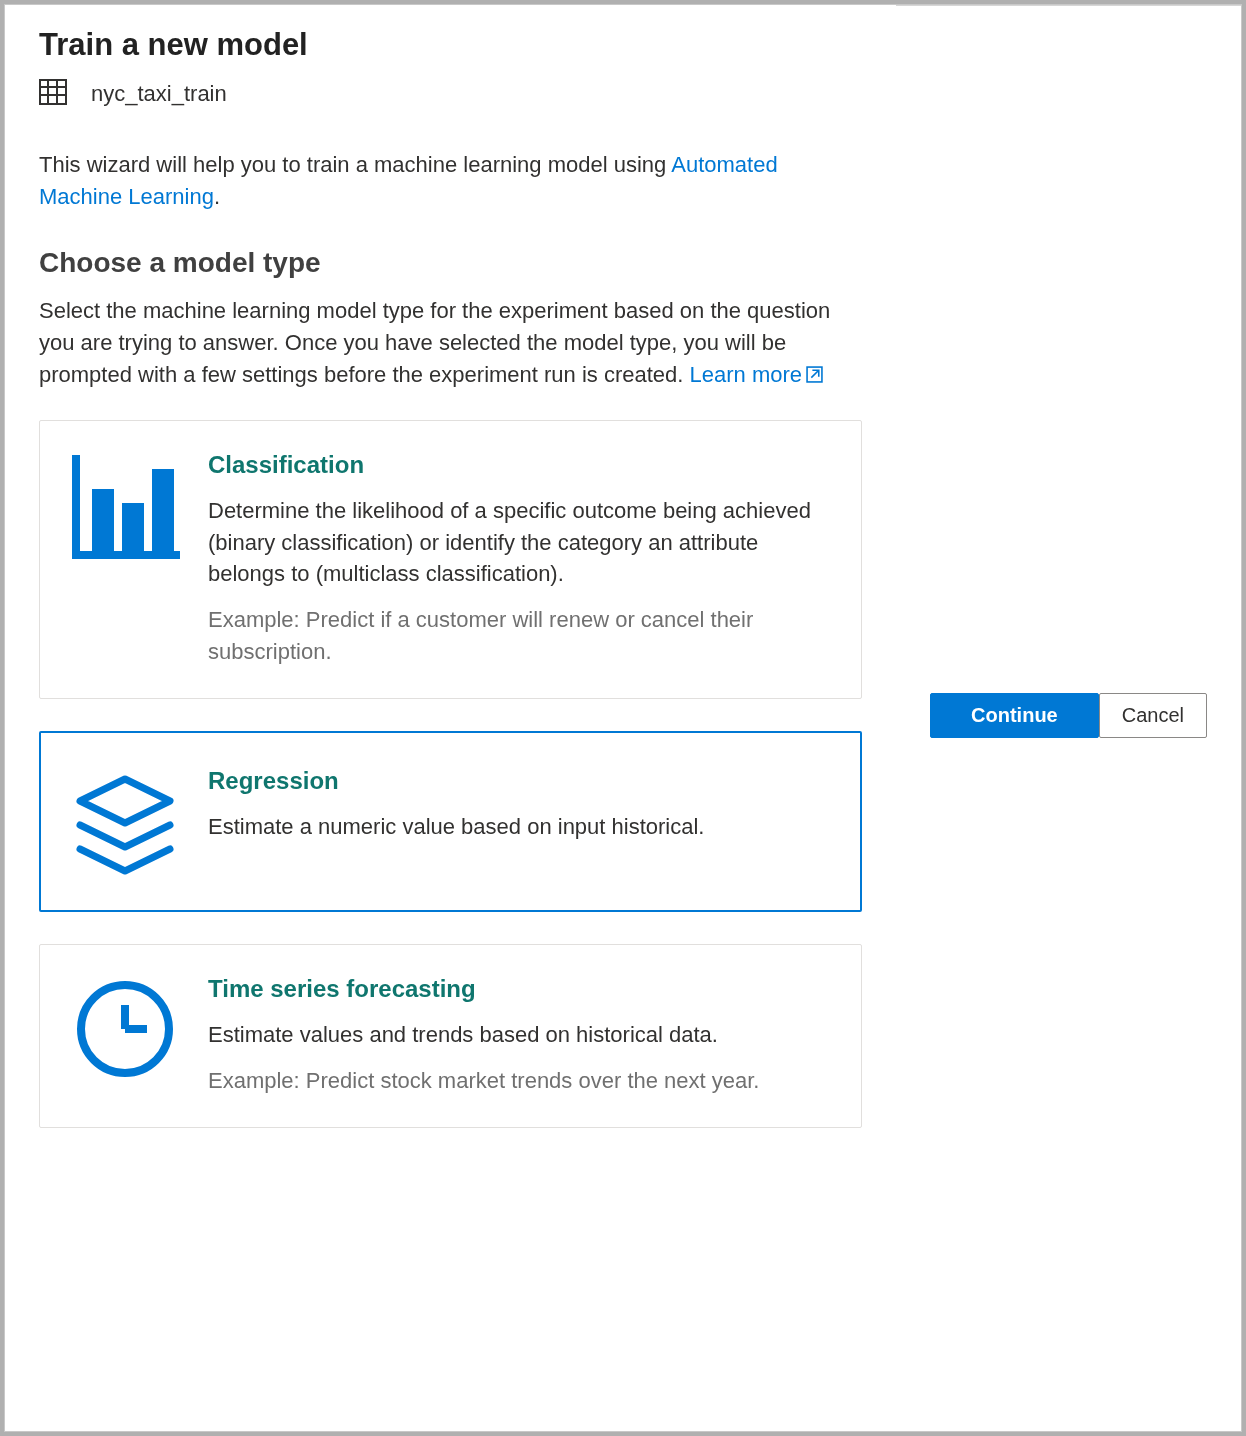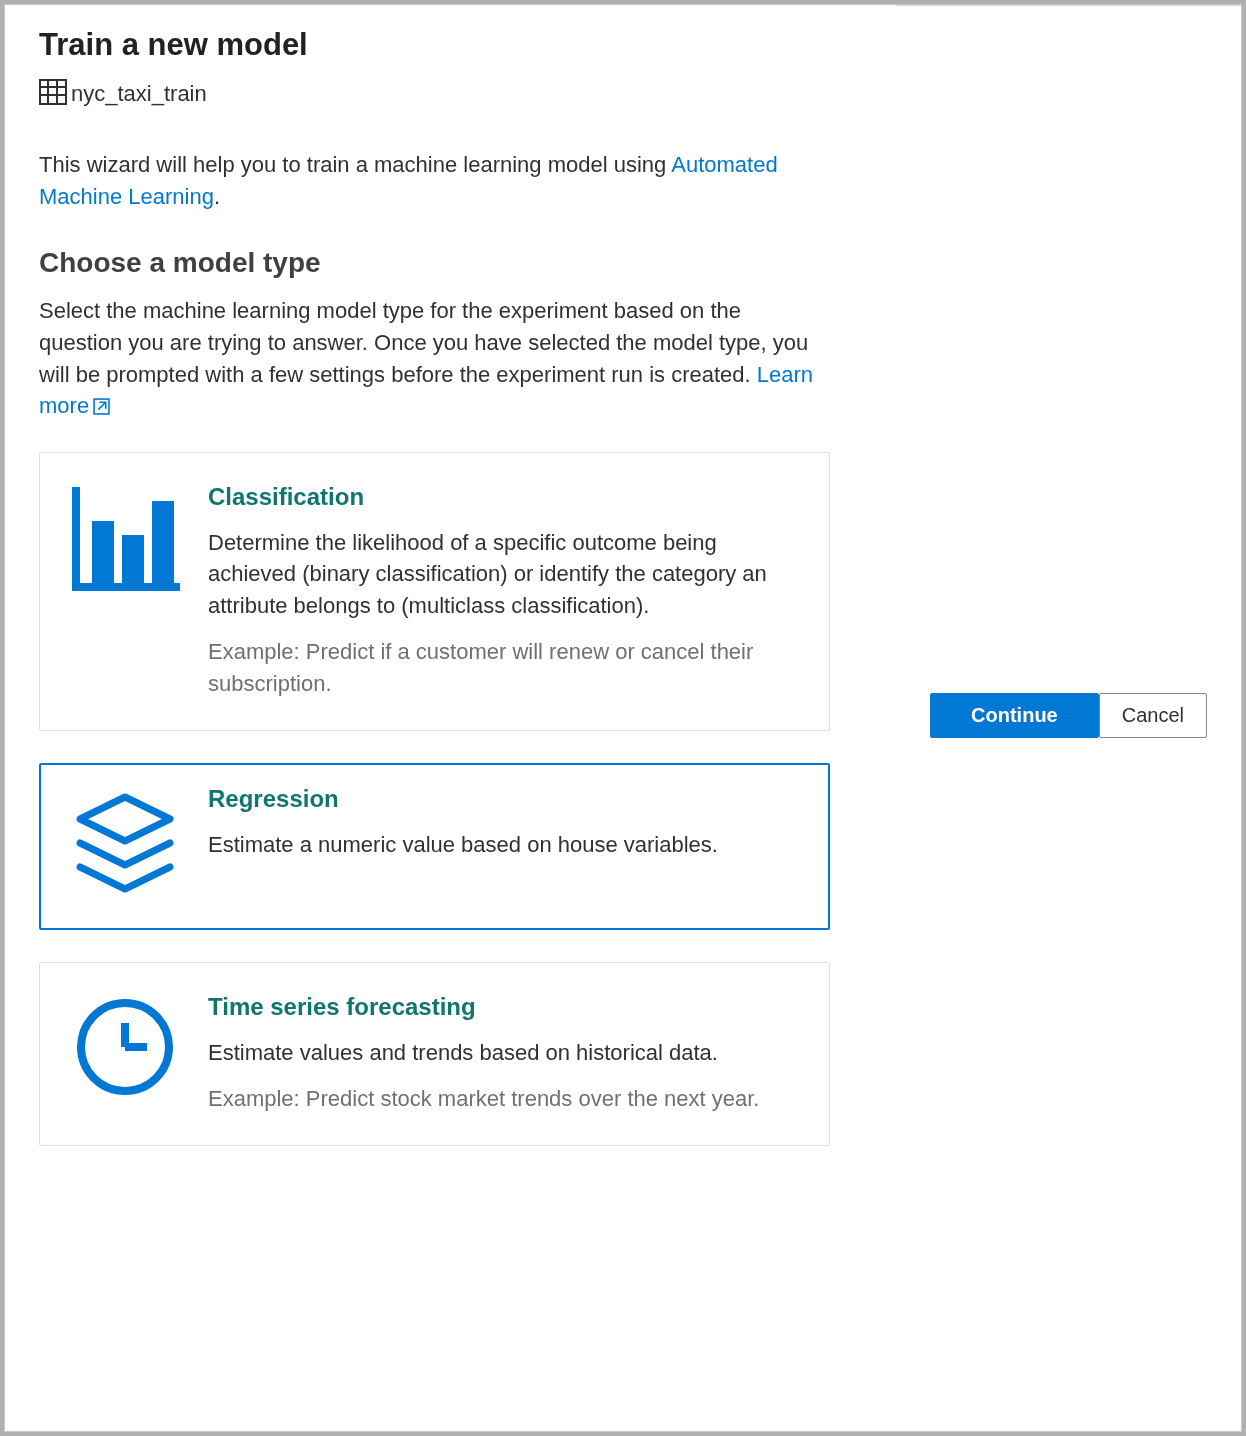--- a/index.html
+++ b/index.html
@@ -29,21 +29,21 @@
     }
     .title {
       font-size: 31px;
       font-weight: 700;
       color: #222;
       margin-bottom: 16px;
     }
     .dataset-row {
       display: flex;
       align-items: center;
-      gap: 4px;
+      gap: 24px;
       margin-bottom: 40px;
     }
     .dataset-name {
       font-size: 22px;
       color: #323130;
     }
     .intro {
       font-size: 22px;
       color: #323130;
       line-height: 1.45;
@@ -80,21 +80,21 @@
       border: 1px solid #e1dfdd;
       border-radius: 2px;
       padding: 30px 34px 30px 30px;
       display: flex;
       gap: 28px;
       cursor: pointer;
       background: #fff;
     }
     .card.selected {
       border: 2px solid #0078d4;
-      padding: 20px 33px 29px 29px;
+      padding: 34px 33px 29px 29px;
     }
     .card-icon {
       flex-shrink: 0;
       width: 110px;
       display: flex;
       align-items: flex-start;
       justify-content: center;
       padding-top: 4px;
     }
     .card-body {
@@ -116,21 +116,20 @@
       font-size: 22px;
       color: #707070;
       line-height: 1.45;
     }
     .footer {
       border-top: 1px solid #d6d6d6;
       padding: 20px 34px 26px 34px;
       display: flex;
       justify-content: space-between;
       align-items: center;
-      margin-left: 32px;
     }
     .btn {
       font-family: inherit;
       font-size: 20px;
       padding: 10px 30px;
       cursor: pointer;
       border-radius: 2px;
     }
     .btn-primary {
       background: #0078d4;
@@ -201,21 +200,21 @@
       <div class="card selected">
         <div class="card-icon">
           <svg width="110" height="110" viewBox="0 0 110 110">
             <path d="M55 8 L100 30 L55 52 L10 30 Z" fill="none" stroke="#0078d4" stroke-width="7" stroke-linejoin="round"></path>
             <path d="M10 54 L55 76 L100 54" fill="none" stroke="#0078d4" stroke-width="7" stroke-linejoin="round" stroke-linecap="round"></path>
             <path d="M10 78 L55 100 L100 78" fill="none" stroke="#0078d4" stroke-width="7" stroke-linejoin="round" stroke-linecap="round"></path>
           </svg>
         </div>
         <div class="card-body">
           <div class="card-title">Regression</div>
-          <div class="card-desc">Estimate a numeric value based on house variables.</div>
+          <div class="card-desc">Estimate a numeric value based on input historical.</div>
         </div>
       </div>
 
       <div class="card">
         <div class="card-icon">
           <svg width="100" height="100" viewBox="0 0 100 100">
             <circle cx="50" cy="50" r="44" fill="none" stroke="#0078d4" stroke-width="8"></circle>
             <line x1="50" y1="50" x2="50" y2="26" stroke="#0078d4" stroke-width="8" stroke-linecap="butt"></line>
             <line x1="50" y1="50" x2="72" y2="50" stroke="#0078d4" stroke-width="8" stroke-linecap="butt"></line>
           </svg>

